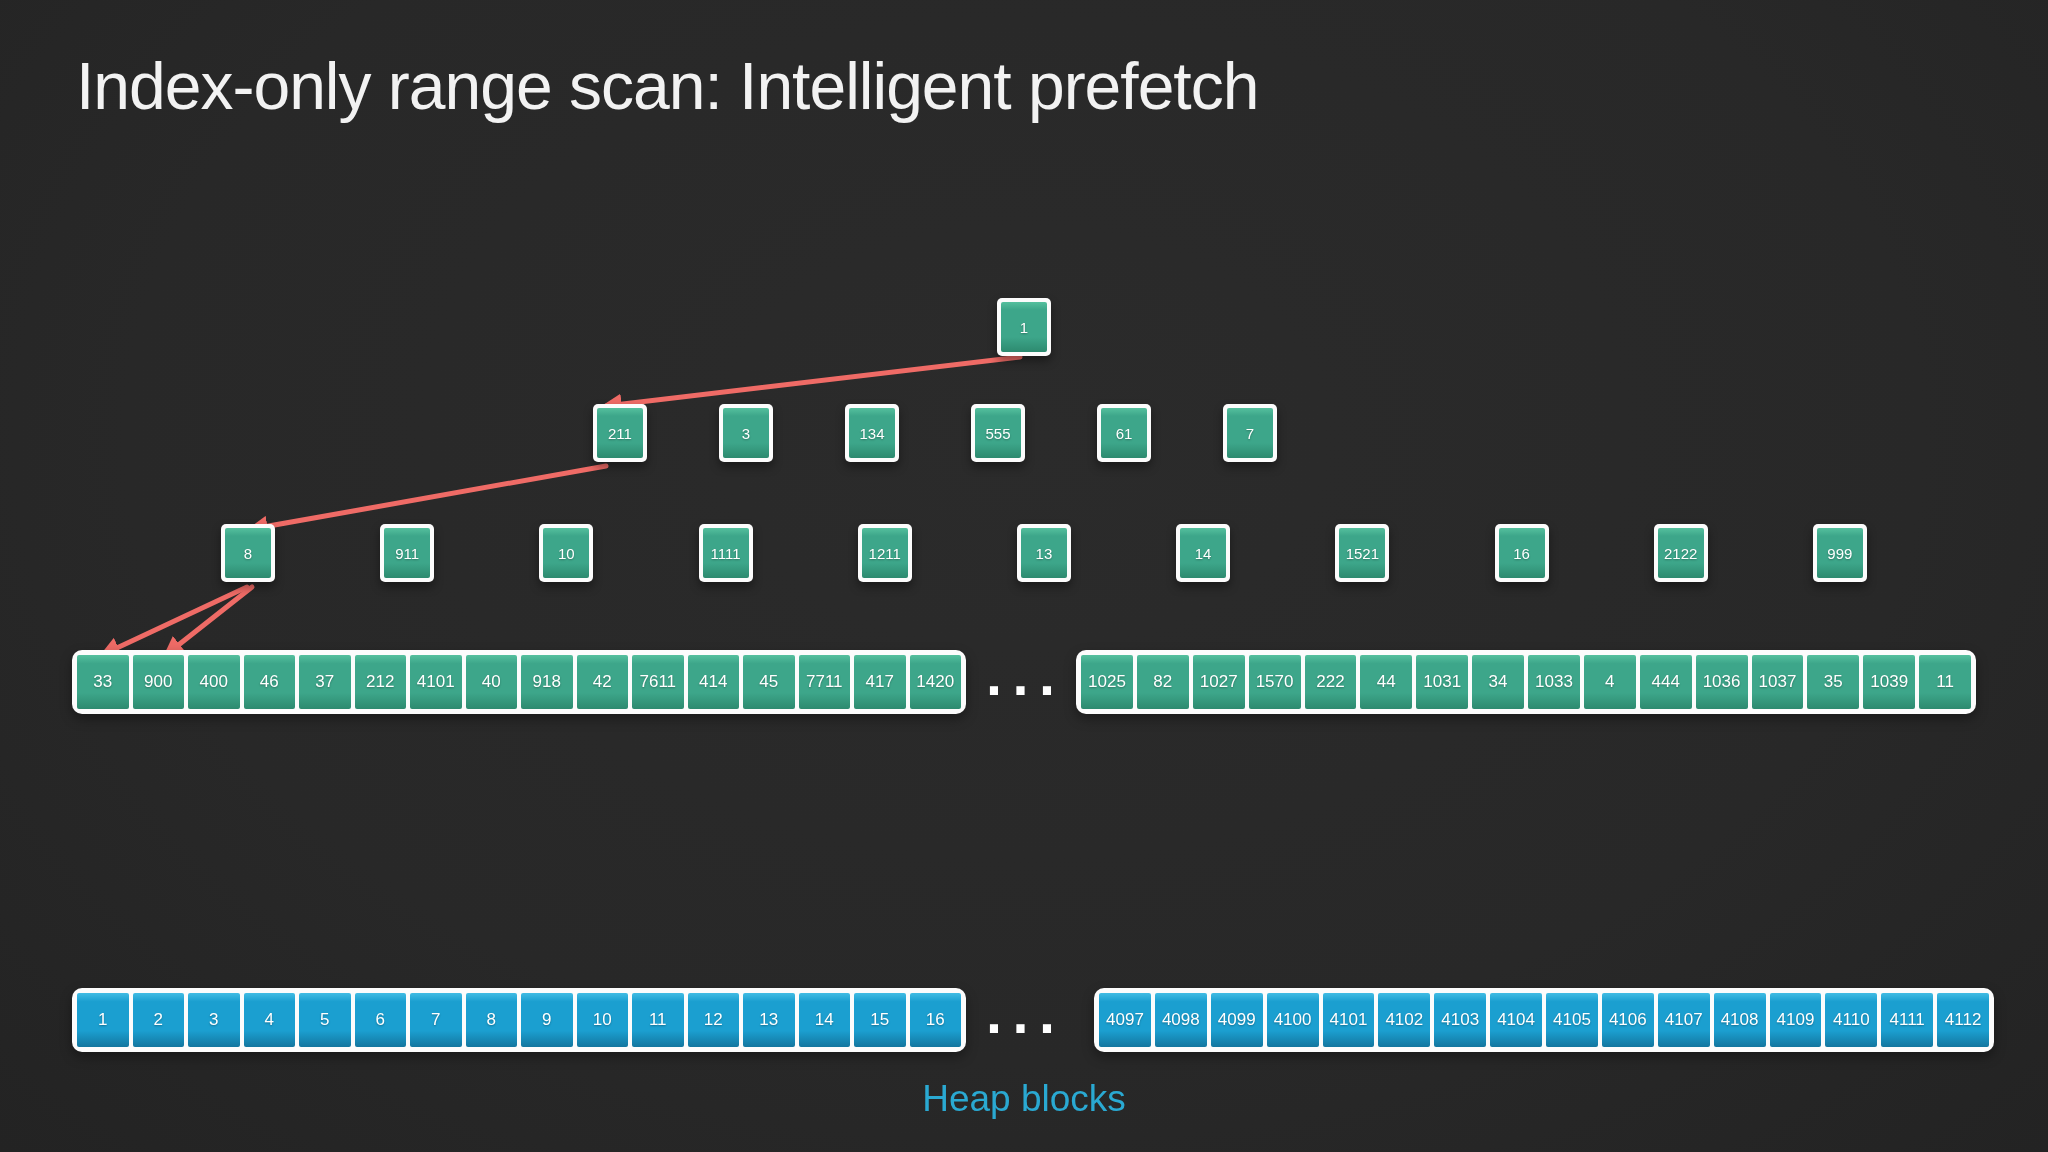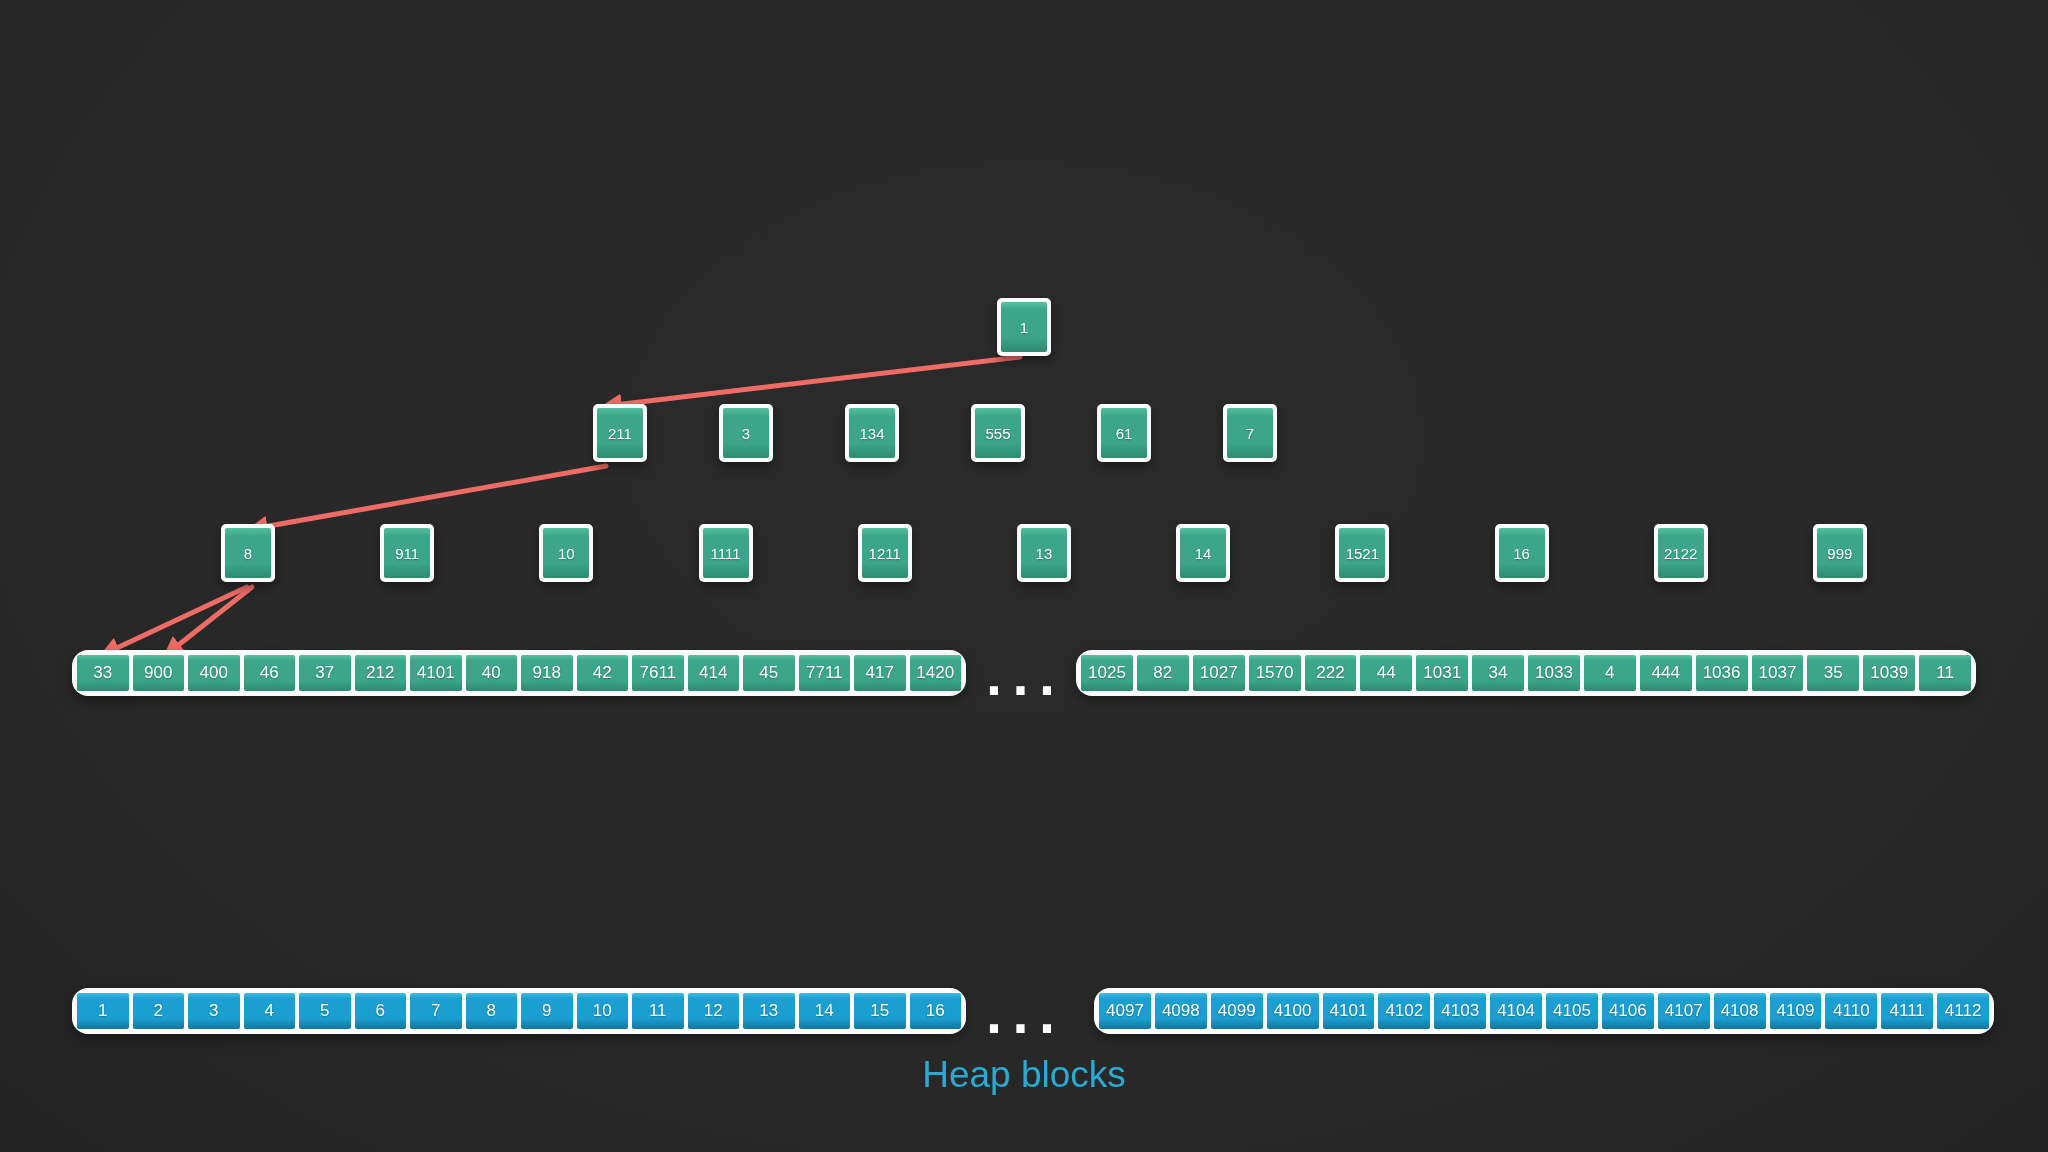--- a/index.html
+++ b/index.html
@@ -38,21 +38,21 @@
   }
   .node .face{
     width:100%;height:100%;border-radius:2px;
     background:linear-gradient(180deg,#55c09e 0%,var(--c-node_green) 16%,var(--c-node_green) 70%,#2d8a6f 100%);
     display:flex;align-items:center;justify-content:center;
     color:#fff;font-size:15px;text-shadow:0 1px 2px rgba(0,0,0,.3);
   }
   
   .block{
     position:absolute;display:flex;gap:4px;padding:5px;box-sizing:border-box;
-    background:#fcfcfc;border-radius:16px;height:46px;
+    background:#fcfcfc;border-radius:10px;height:64px;
     box-shadow:0 5px 12px rgba(0,0,0,.35);
   }
   .block .cell{
     flex:1 1 0;border-radius:2px;min-width:0;
     display:flex;align-items:center;justify-content:center;
     color:#fff;font-size:17px;text-shadow:0 1px 2px rgba(0,0,0,.3);
   }
   .leaf .cell{
     background:linear-gradient(180deg,#55c09e 0%,var(--c-node_green) 16%,var(--c-node_green) 70%,#2d8a6f 100%);
   }
@@ -64,33 +64,34 @@
   .heap-left{left:72px;top:988px;width:894px;}
   .heap-right{left:1076px;top:988px;width:900px;margin-left:18px;}
   .dots{
     position:absolute;width:100px;text-align:center;color:#fff;
     font-family:"DejaVu Sans",sans-serif;font-weight:700;
     font-size:46px;letter-spacing:9px;
   }
   .dots-leaf{left:975px;top:650px;line-height:58px;}
   .dots-heap{left:975px;top:988px;line-height:58px;}
   .heap-label{
-    position:absolute;left:0;top:1054px;width:2048px;text-align:center;
+    position:absolute;left:0;top:1078px;width:2048px;text-align:center;
     color:var(--c-heap_label);font-size:37px;font-weight:400;
   }
   
   .arrows{position:absolute;left:0;top:0;pointer-events:none;}
   .arrow-line{stroke:var(--c-arrow_red);stroke-width:5;stroke-linecap:round;}
   .arrow-head{fill:var(--c-arrow_red);}
 </style>
 </head>
 <body>
 
 <div class="slide">
 
+  <div class="title">Index-only range scan: Intelligent prefetch</div>
 
   <svg class="arrows" width="2048" height="1152" viewBox="0 0 2048 1152">
     <defs>
       <marker id="ah" viewBox="0 0 10 10" refX="7.5" refY="5" markerWidth="4.2" markerHeight="4.2" orient="auto-start-reverse">
         <path class="arrow-head" d="M 0 0 L 10 5 L 0 10 z"></path>
       </marker>
     </defs>
     <line class="arrow-line" x1="1020" y1="357" x2="606" y2="406" marker-end="url(#ah)"></line>
     <line class="arrow-line" x1="606" y1="466" x2="252" y2="529" marker-end="url(#ah)"></line>
     <line class="arrow-line" x1="247" y1="587" x2="104" y2="654" marker-end="url(#ah)"></line>

